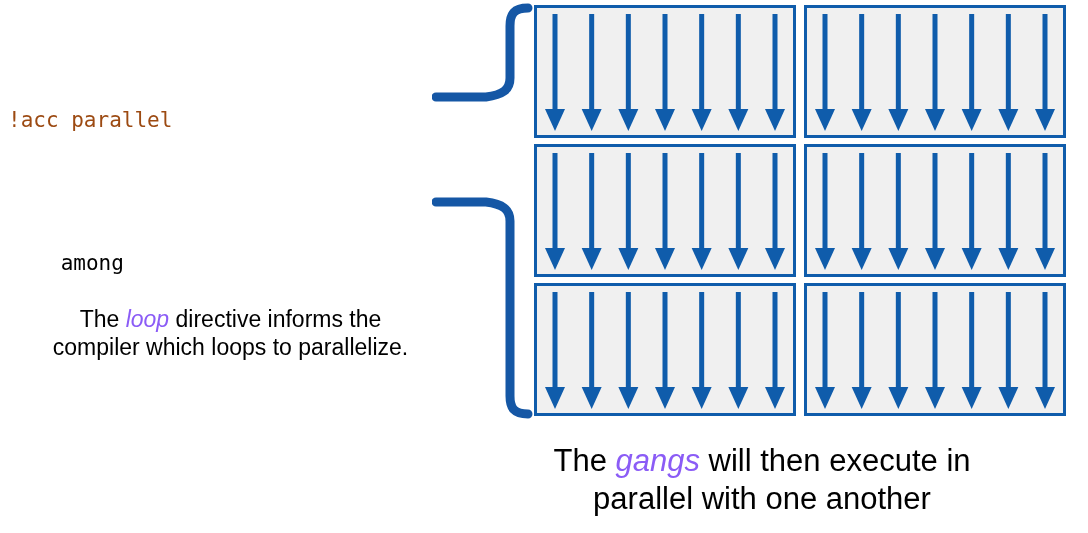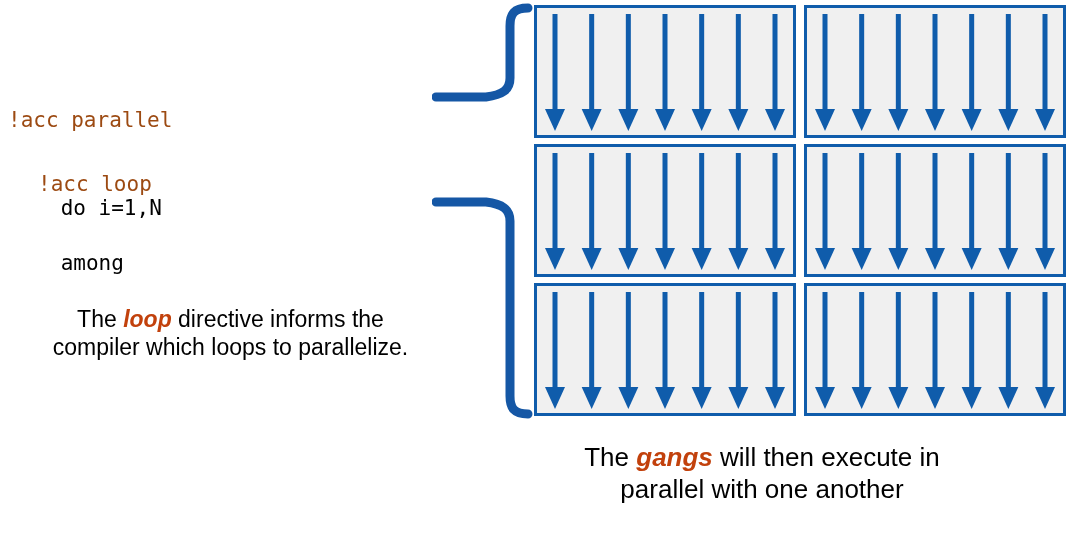--- a/index.html
+++ b/index.html
@@ -39,27 +39,27 @@
   
   .caption {
     position: absolute;
     color: #000000;
     font-size: 23px;
     line-height: 1.23;
     text-align: center;
     font-family: "Liberation Sans", sans-serif;
   }
   .kw {
-    color: #c2410c;
-    font-weight: bold;
+    color: #8b5cf6;
+    font-weight: normal;
     font-style: italic;
   }
   #caption-loop    { left: 48px;  top: 305px; width: 365px; }
   #caption-gangs-l { left: 150px; top: 430px; width: 370px; }
-  #caption-gangs-r { left: 552px; top: 442px; width: 420px; font-size: 26px; }
+  #caption-gangs-r { left: 552px; top: 442px; width: 420px; font-size: 31px; }
 
   
   .brace-svg {
     position: absolute;
     left: 432px;
     top: 0px;
     width: 110px;
     height: 430px;
   }
 
@@ -85,23 +85,21 @@
   }
   .gang-box svg { display: block; width: 100%; height: 100%; }
 </style>
 </head>
 <body>
 
 <div id="stage">
 
   <div class="code-block code-line c-directive" id="code-parallel">!acc parallel</div>
 
-  <div class="code-block code-line c-directive" id="code-loop">!acc loop</div>
-
-  <div class="code-block code-line c-plain" id="code-do"> do i=1,N</div>
+
 
 
   <div class="code-block code-line c-plain" id="code-enddo"> among</div>
 
   <div class="caption" id="caption-loop">
     <span>The </span><span class="kw">loop</span><span> directive informs the compiler which loops to parallelize.</span>
   </div>
 
 
   <div class="caption" id="caption-gangs-r">

